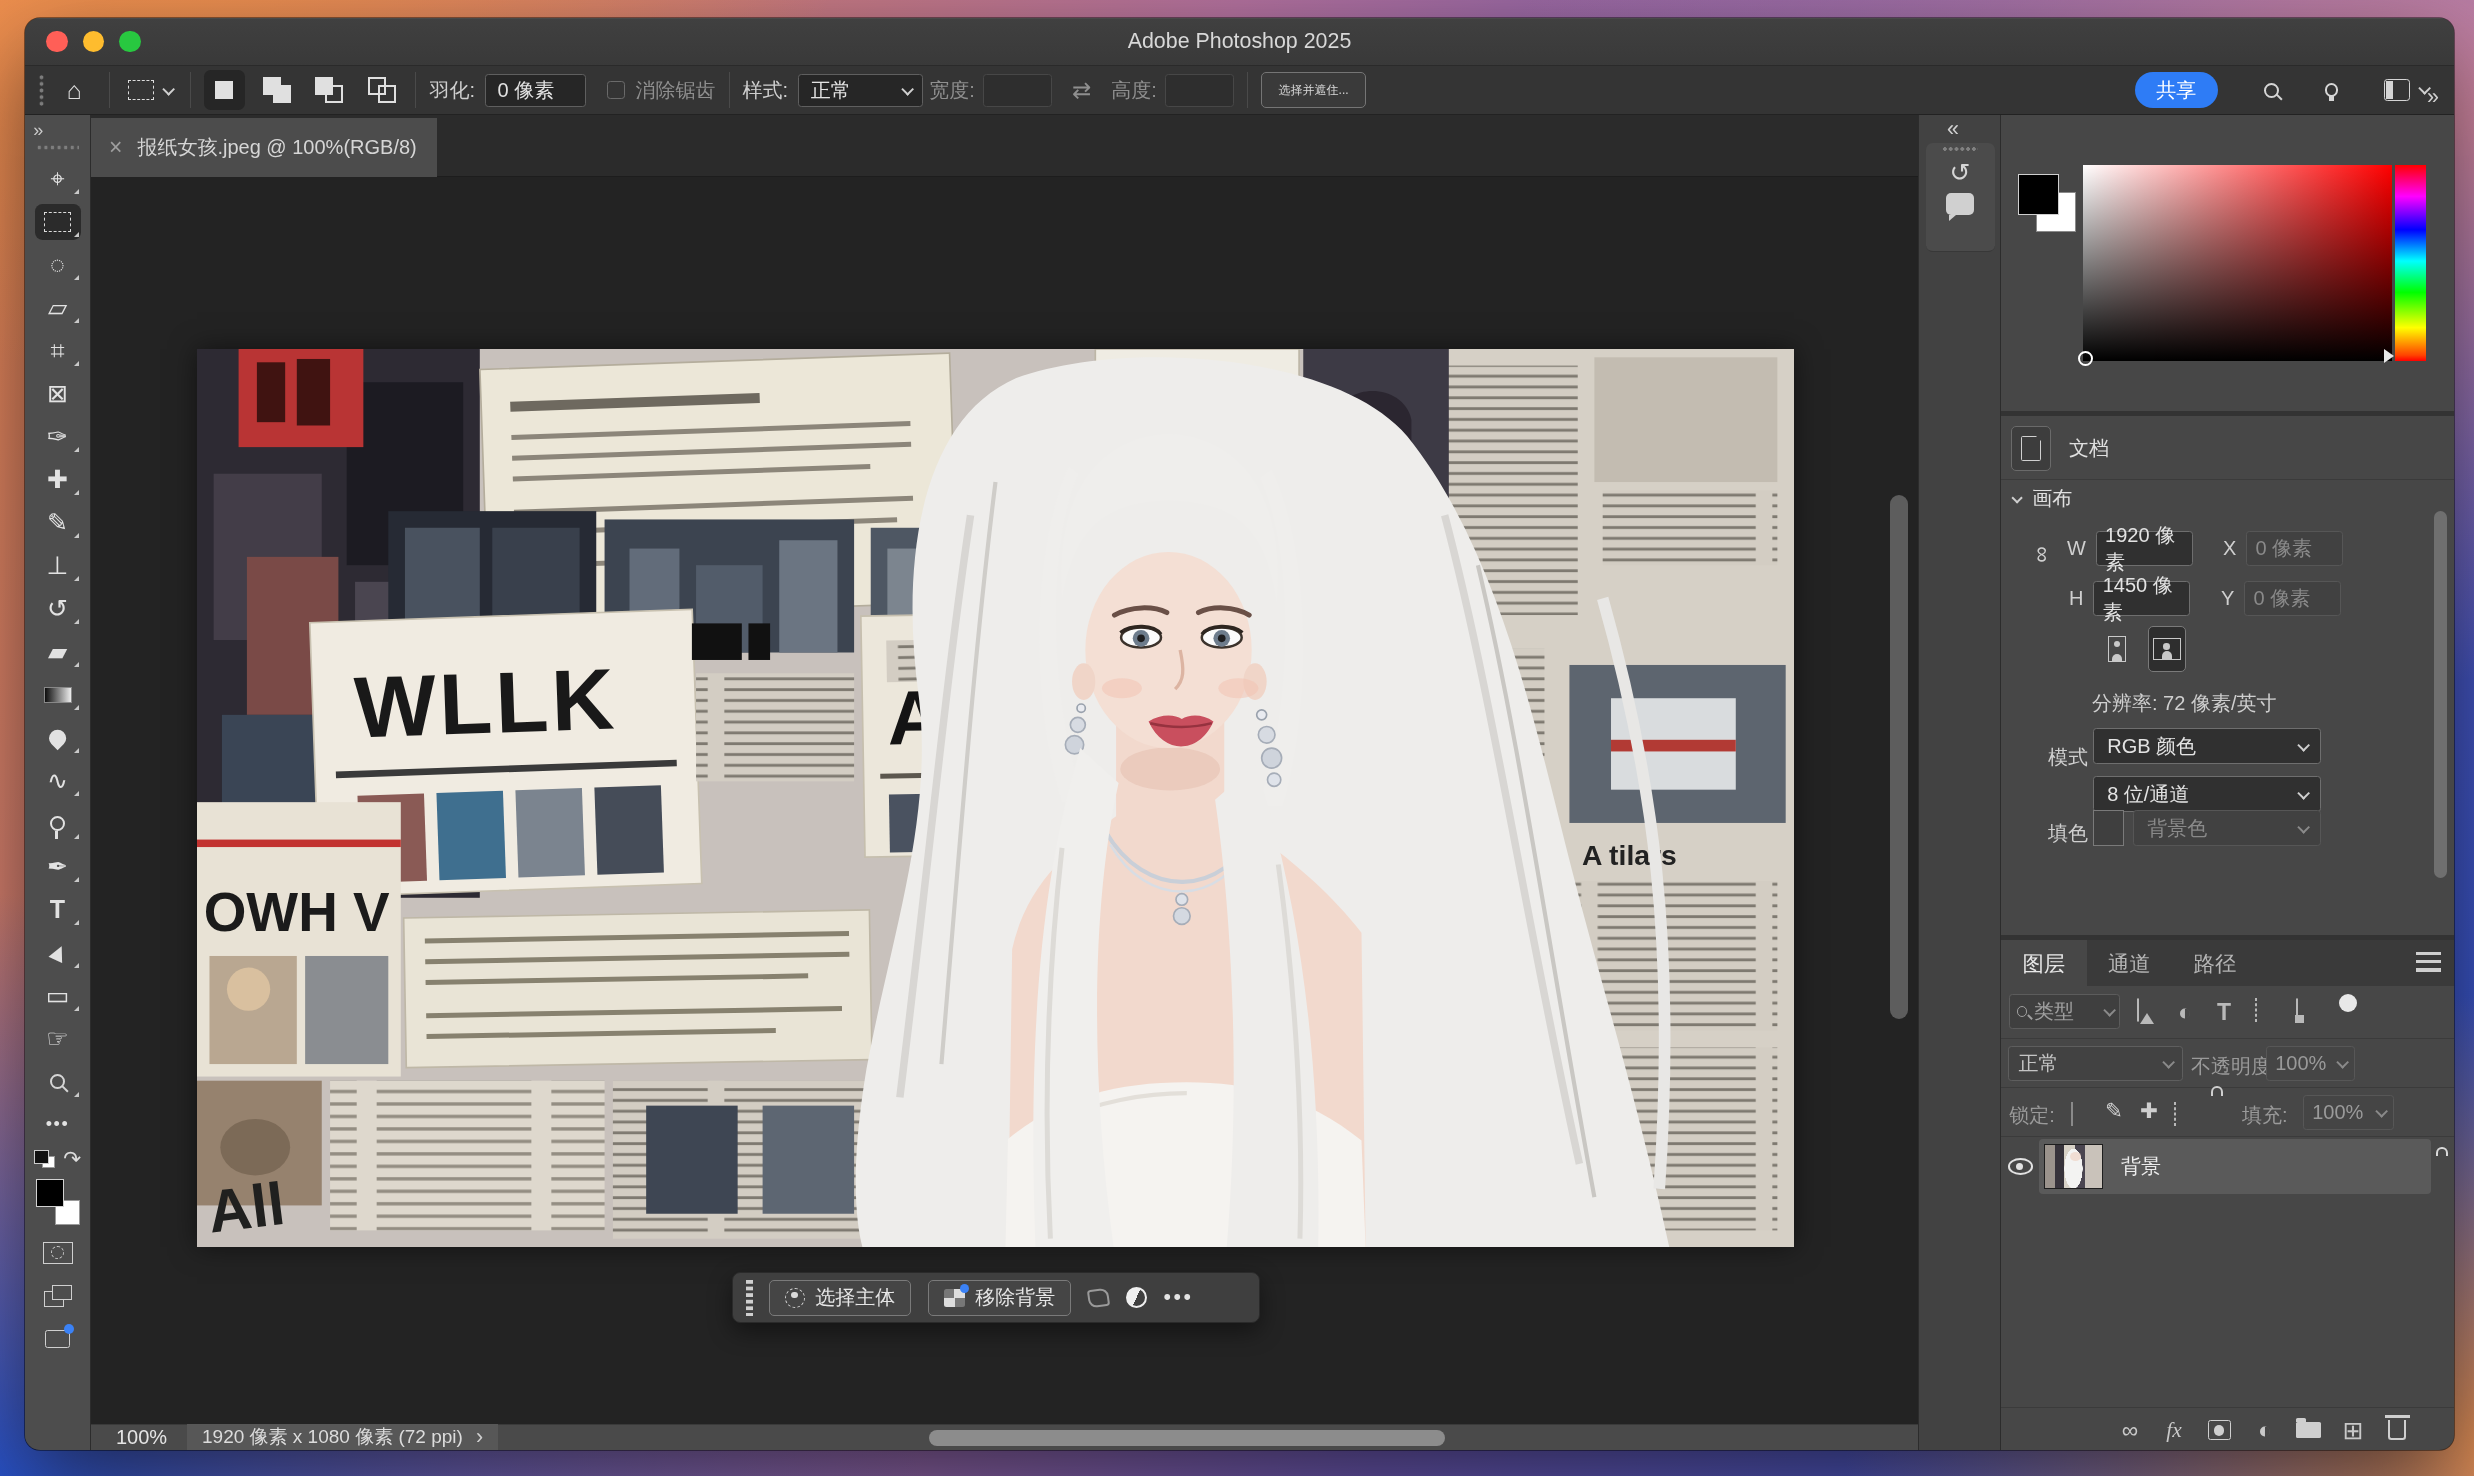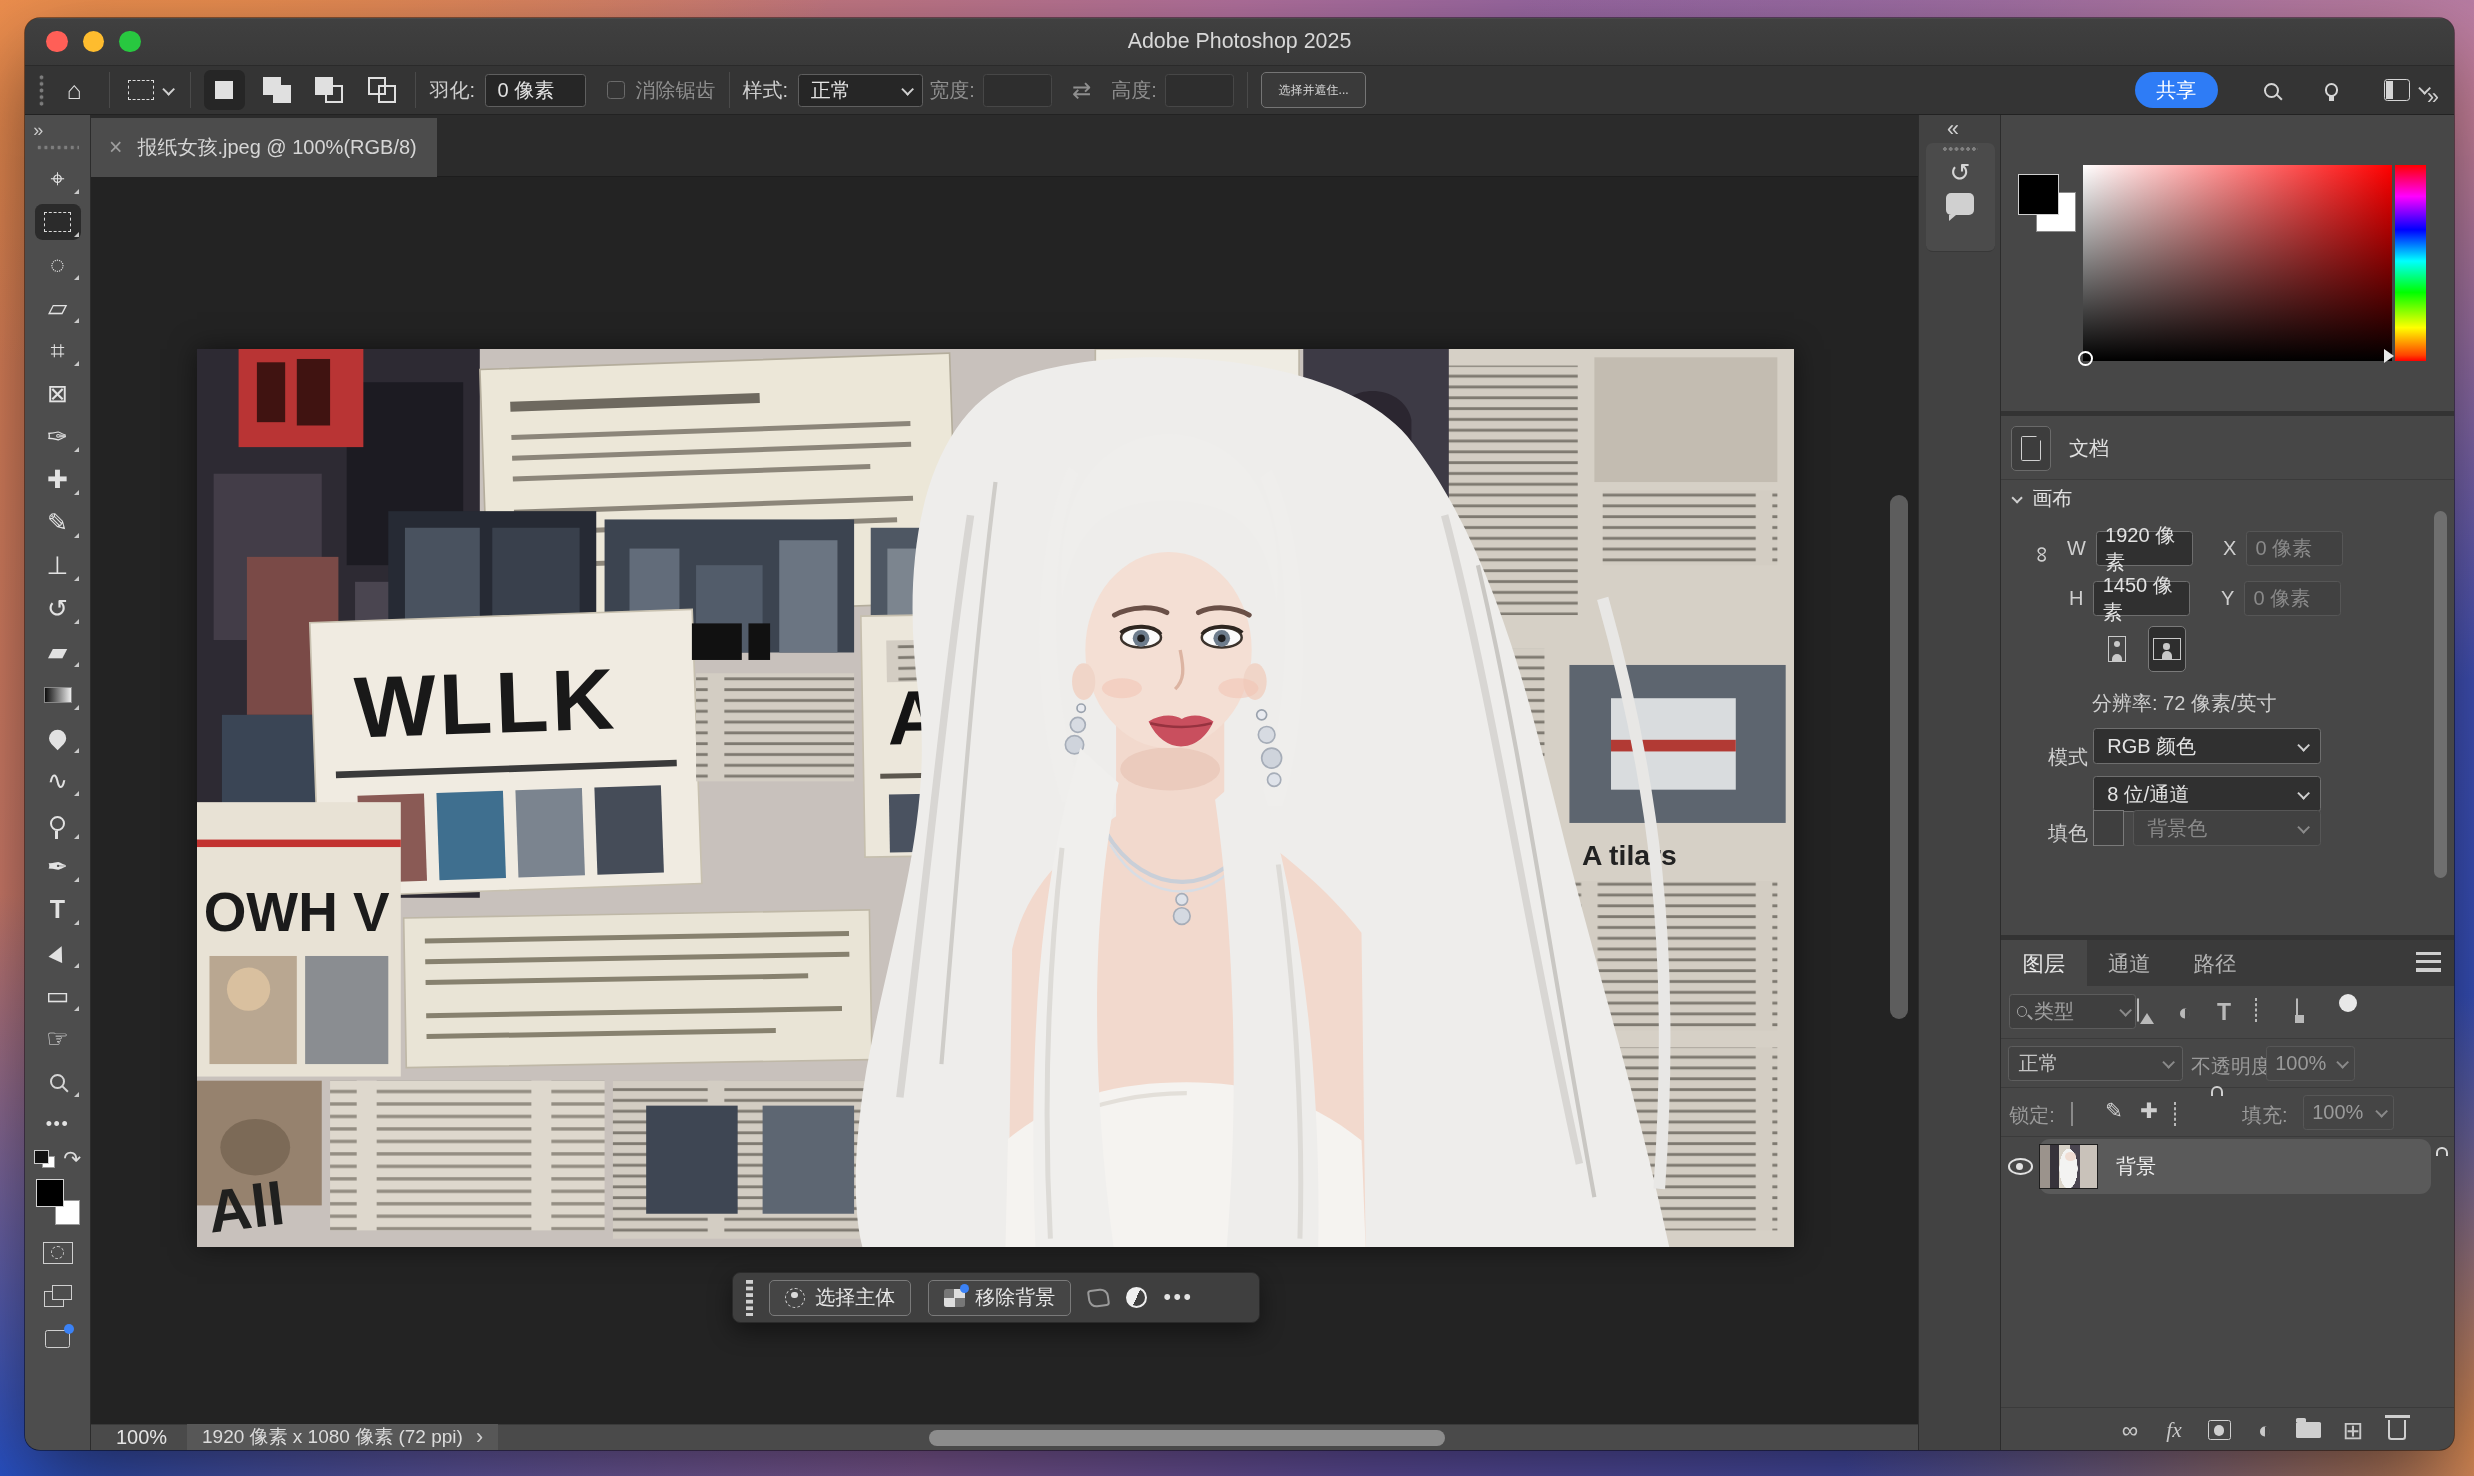--- a/index.html
+++ b/index.html
@@ -196,21 +196,21 @@
   .modelab{ position:absolute; left:47px; color:#cfcfcf; }
   .pdd{ position:absolute; left:92px; width:228px; height:36px; background:#303030; border:0.8px solid #6e6e6e; border-radius:3.3px;
     color:#e3e3e3; display:flex; align-items:center; justify-content:space-between; padding:0 13.2px; }
   .pdd.dis{ background:#414141; border-color:#565656; color:#8a8a8a; }
   .fillsw{ position:absolute; left:92px; top:394px; width:31px; height:36px; background:#3f3f3f; border:0.8px solid #7a7a7a; }
   .scrollpill{ position:absolute; right:6.6px; top:95px; width:13.2px; height:367px; background:#6f6f6f; border-radius:7.4px; }
 
   
   .laybody{ position:relative; flex:1; font-size:20px; display:flex; flex-direction:column; }
   .filterrow{ height:53px; position:relative; border-bottom:0.8px solid #3b3b3b; }
-  .searchbox{ position:absolute; left:8.2px; top:8.2px; width:127px; height:35px; background:#3f3f3f; border:0.8px solid #5c5c5c;
+  .searchbox{ position:absolute; left:8.2px; top:8.2px; width:111px; height:35px; background:#3f3f3f; border:0.8px solid #5c5c5c;
     border-radius:3.3px; display:flex; align-items:center; gap:6.6px; padding:0 6.6px; color:#9f9f9f; }
   .mag.sm{ width:10.7px; height:10.7px; border-width:1.8px; border-color:#9f9f9f; } .mag.sm::after{ background:#9f9f9f; width:5.8px; }
   .fic{ position:absolute; top:13.2px; color:#b9b9b9; }
   .imgic{ width:25px; height:21.4px; border:1.6px solid #b9b9b9; border-radius:2.5px; position:relative; overflow:hidden; }
   .imgic::after{ content:""; position:absolute; left:1.6px; bottom:-3.3px; width:0; height:0;
     border-bottom:11.5px solid #b9b9b9; border-left:7.4px solid transparent; border-right:7.4px solid transparent; }
   .frameic{ width:21.4px; height:21.4px; border:1.6px dashed #b9b9b9; }
   .smartic{ width:20px; height:23px; border:1.6px solid #b9b9b9; border-radius:2.5px; position:relative; }
   .smartic::after{ content:""; position:absolute; left:-1.6px; bottom:-1.6px; width:8.2px; height:8.2px; background:#b9b9b9; }
   .toggleic{ width:15px; height:28px; background:#6a6a6a; border-radius:7.4px; position:relative; }
@@ -222,22 +222,22 @@
     display:flex; align-items:center; justify-content:space-between; padding:0 8.2px; color:#9a9a9a; }
   .checker{ width:18px; height:18px; border:0.8px solid #8a8a8a;
     background:conic-gradient(#cfcfcf 0 25%, #5a5a5a 0 50%, #cfcfcf 0 75%, #5a5a5a 0); }
   .lockic{ width:15px; height:12.4px; background:#cfcfcf; border-radius:1.6px; position:relative; margin-top:7.4px; }
   .lockic::before{ content:""; position:absolute; left:1.6px; top:-8.2px; width:8.2px; height:7.4px;
     border:2.5px solid #cfcfcf; border-bottom:none; border-radius:5.8px 5.8px 0 0; }
   .layerrow{ height:59px; position:relative; }
   .eyez{ position:absolute; left:0; top:0; width:38px; height:59px; display:flex; align-items:center; justify-content:center; }
   .eyeic{ width:25px; height:16.5px; border:2px solid #e2e2e2; border-radius:50%; position:relative; }
   .eyeic::after{ content:""; position:absolute; left:6.6px; top:2.5px; width:7.4px; height:7.4px; border-radius:50%; background:#e2e2e2; }
-  .lrsel{ position:absolute; left:38px; right:23px; top:1.6px; bottom:1.6px; background:#5a5a5a; border-radius:11px;
-    display:flex; align-items:center; gap:18px; color:#ececec; }
+  .lrsel{ position:absolute; left:38px; right:23px; top:1.6px; bottom:1.6px; background:#5a5a5a; border-radius:4px;
+    display:flex; align-items:center; gap:18px; padding-left:5px; color:#ececec; }
   .lthumb{ width:59px; height:45px; border:0.8px solid #1e1e1e; background:
       radial-gradient(15px 33px at 50% 55%, #f3f3f2 60%, rgba(243,243,242,0) 61%),
       linear-gradient(90deg,#9b938c 0 18%, #37333b 18% 34%, #d8d2c7 34% 52%, #4a4550 52% 70%, #c9c2ba 70% 100%);
     position:relative; }
   .lthumb::after{ content:""; position:absolute; left:25px; top:6.6px; width:10.7px; height:9px; border-radius:50%; background:#f0ddd3; }
   .laylockic{ position:absolute; right:20px; top:18px; }
   .laylockic .lockic{ margin-top:0; background:#d9d9d9; } .laylockic .lockic::before{ border-color:#d9d9d9; }
   .layfooter{ margin-top:auto; height:43px; border-top:0.8px solid #3b3b3b; position:relative; color:#c9c9c9; }
   .fi{ position:absolute; top:8.2px; display:flex; align-items:center; justify-content:center; width:30px; height:28px; }
   .folderic{ width:25px; height:16.5px; background:#cfcfcf; border-radius:1.6px; position:relative; }

